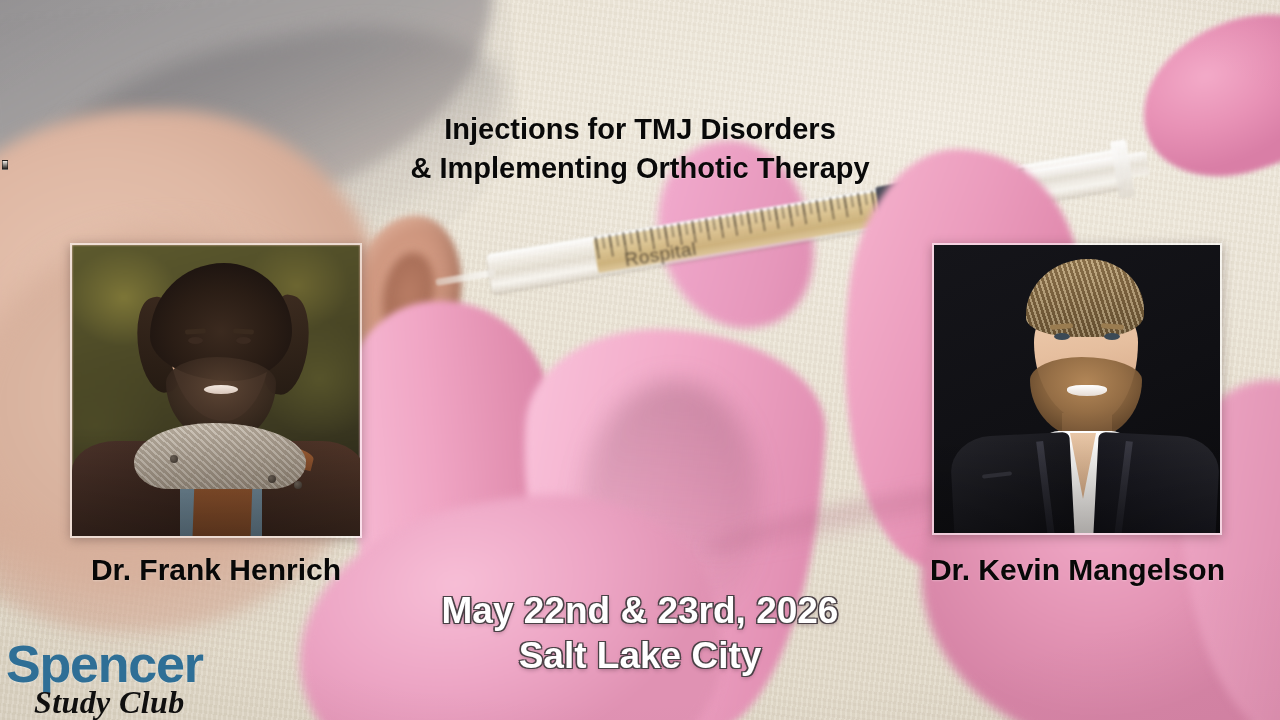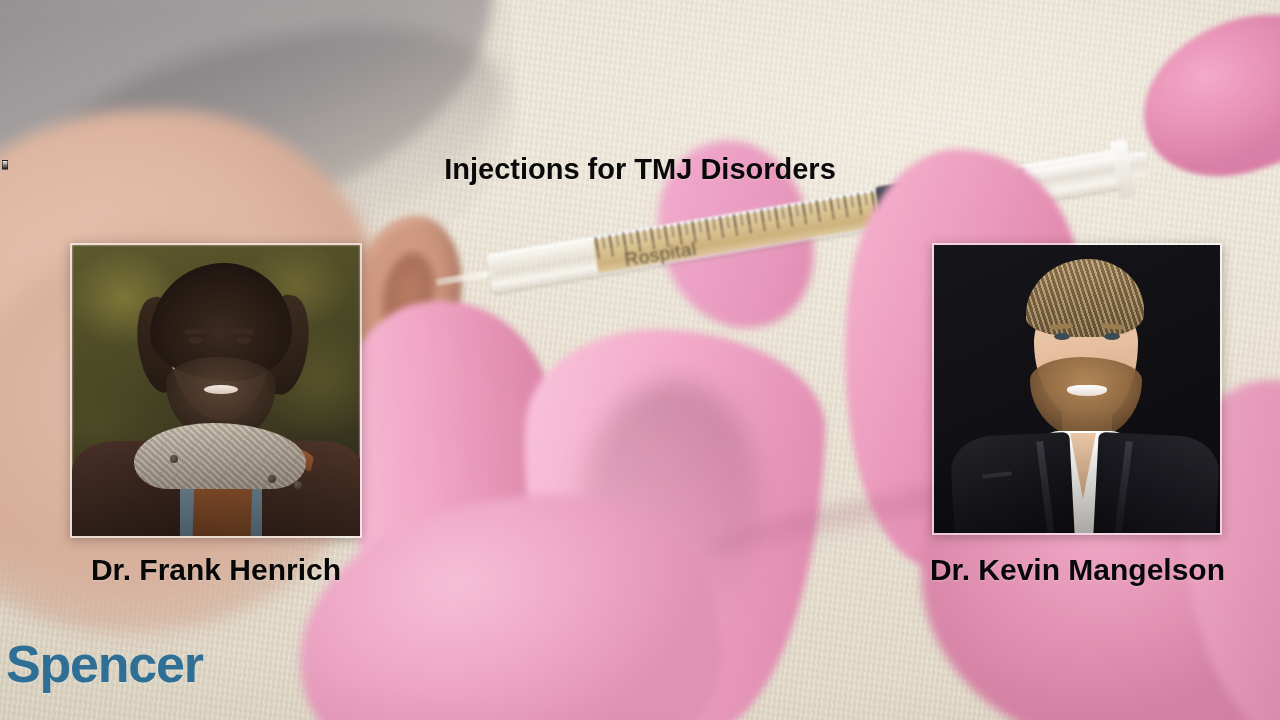--- a/index.html
+++ b/index.html
@@ -429,21 +429,20 @@
 
   #subtitle {
     position:absolute; left:0; right:0; top:110px;
     text-align:center;
     font-family:"Liberation Sans", sans-serif;
     font-weight:700;
     font-size:29px;
     line-height:1.33;
     color:#090909;
     text-shadow:0 1px 1px rgba(255,255,255,.28);
-    margin-top:40px;
   }
   #subtitle .ln { display:block; }
 
   .speaker-name {
     position:absolute;
     font-family:"Liberation Sans", sans-serif;
     font-weight:700;
     font-size:30px;
     color:#080808;
     white-space:nowrap;
@@ -539,20 +538,21 @@
   <div class="glove glove-f7"></div>
   <div class="glove-crease"></div>
 
   <div class="bg-layer bg-vignette"></div>
 
   <div id="edge-artifact"></div>
 
 
   <div id="subtitle">
     <span class="ln">Injections for TMJ Disorders</span>
+    <span class="ln">&amp; Implementing Orthotic Therapy</span>
   </div>
 
   <div class="photo-card" id="photo-left">
     <div class="ph L-bg"></div>
     <div class="ph L-hair-l"></div>
     <div class="ph L-hair-r"></div>
     <div class="ph L-face"></div>
     <div class="ph L-hair"></div>
     <div class="ph L-brow-l"></div>
     <div class="ph L-brow-r"></div>
@@ -592,18 +592,23 @@
     <div class="ph R-lapel-r"></div>
     <div class="ph R-lapel-edge-l"></div>
     <div class="ph R-lapel-edge-r"></div>
     <div class="ph R-pocket"></div>
     <div class="ph R-shade"></div>
   </div>
 
   <div class="speaker-name" id="name-right">Dr. Kevin Mangelson</div>
   <div class="speaker-name" id="name-left">Dr. Frank Henrich</div>
 
+  <div id="event-info">
+    <span class="ln">May 22nd &amp; 23rd, 2026</span>
+    <span class="ln">Salt Lake City</span>
+  </div>
 
   <div id="logo">
     <div id="logo-spencer">Spencer</div>
+    <div id="logo-studyclub">Study Club</div>
   </div>
 
 </div>
 
 </body></html>

